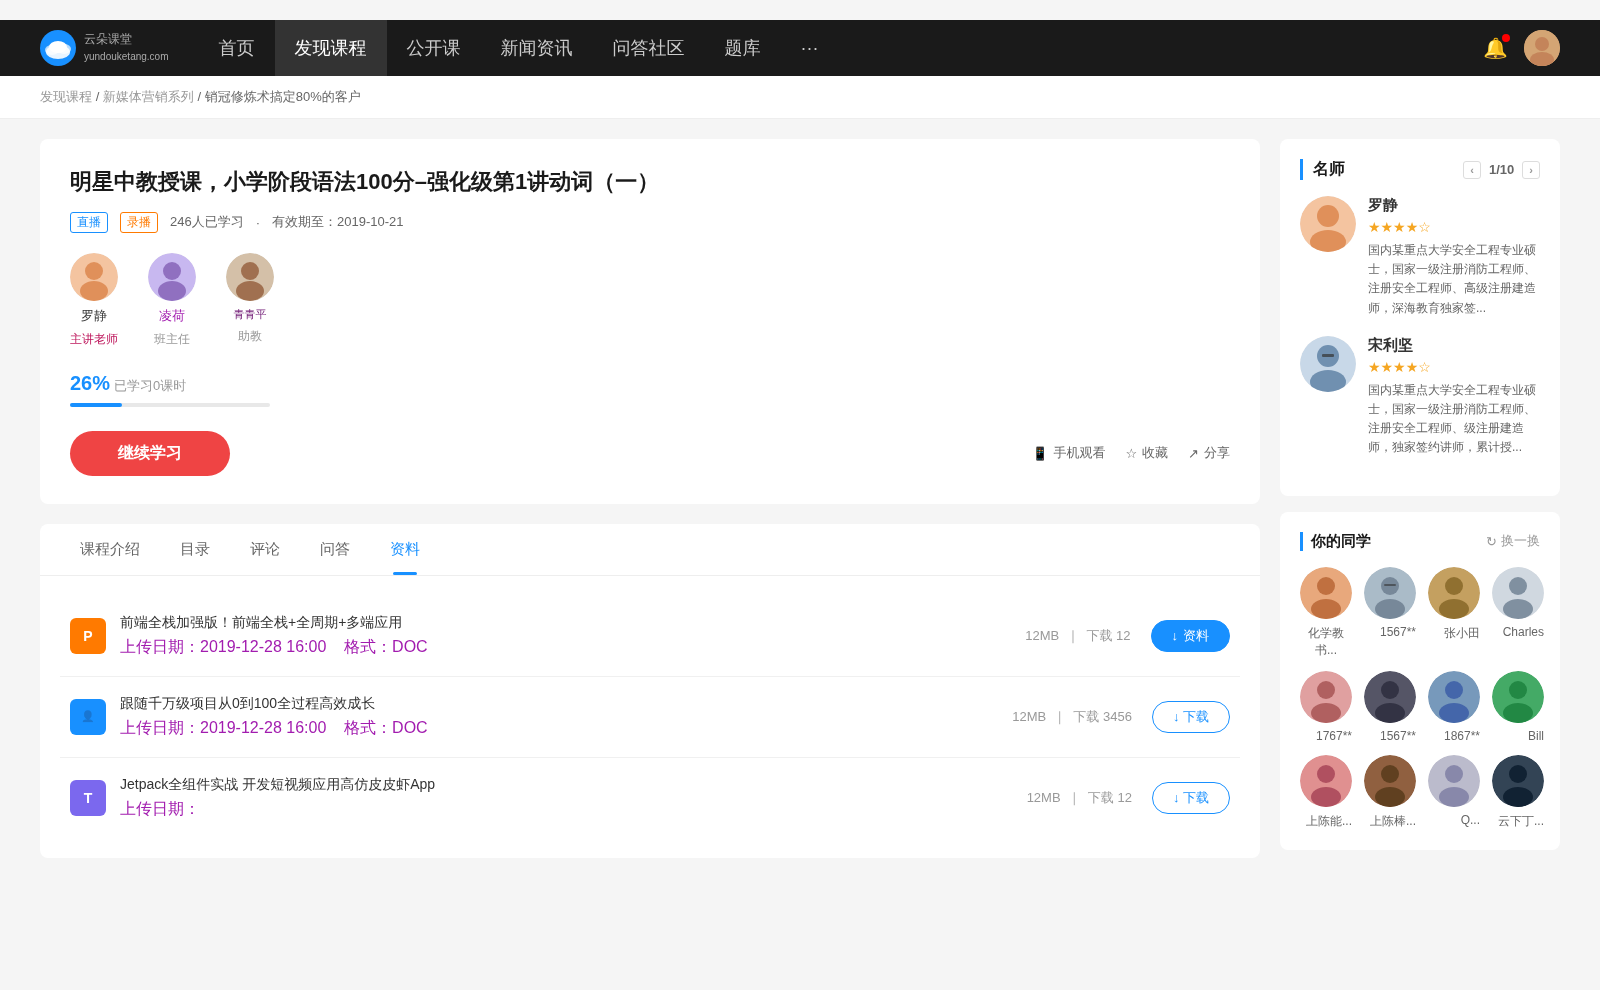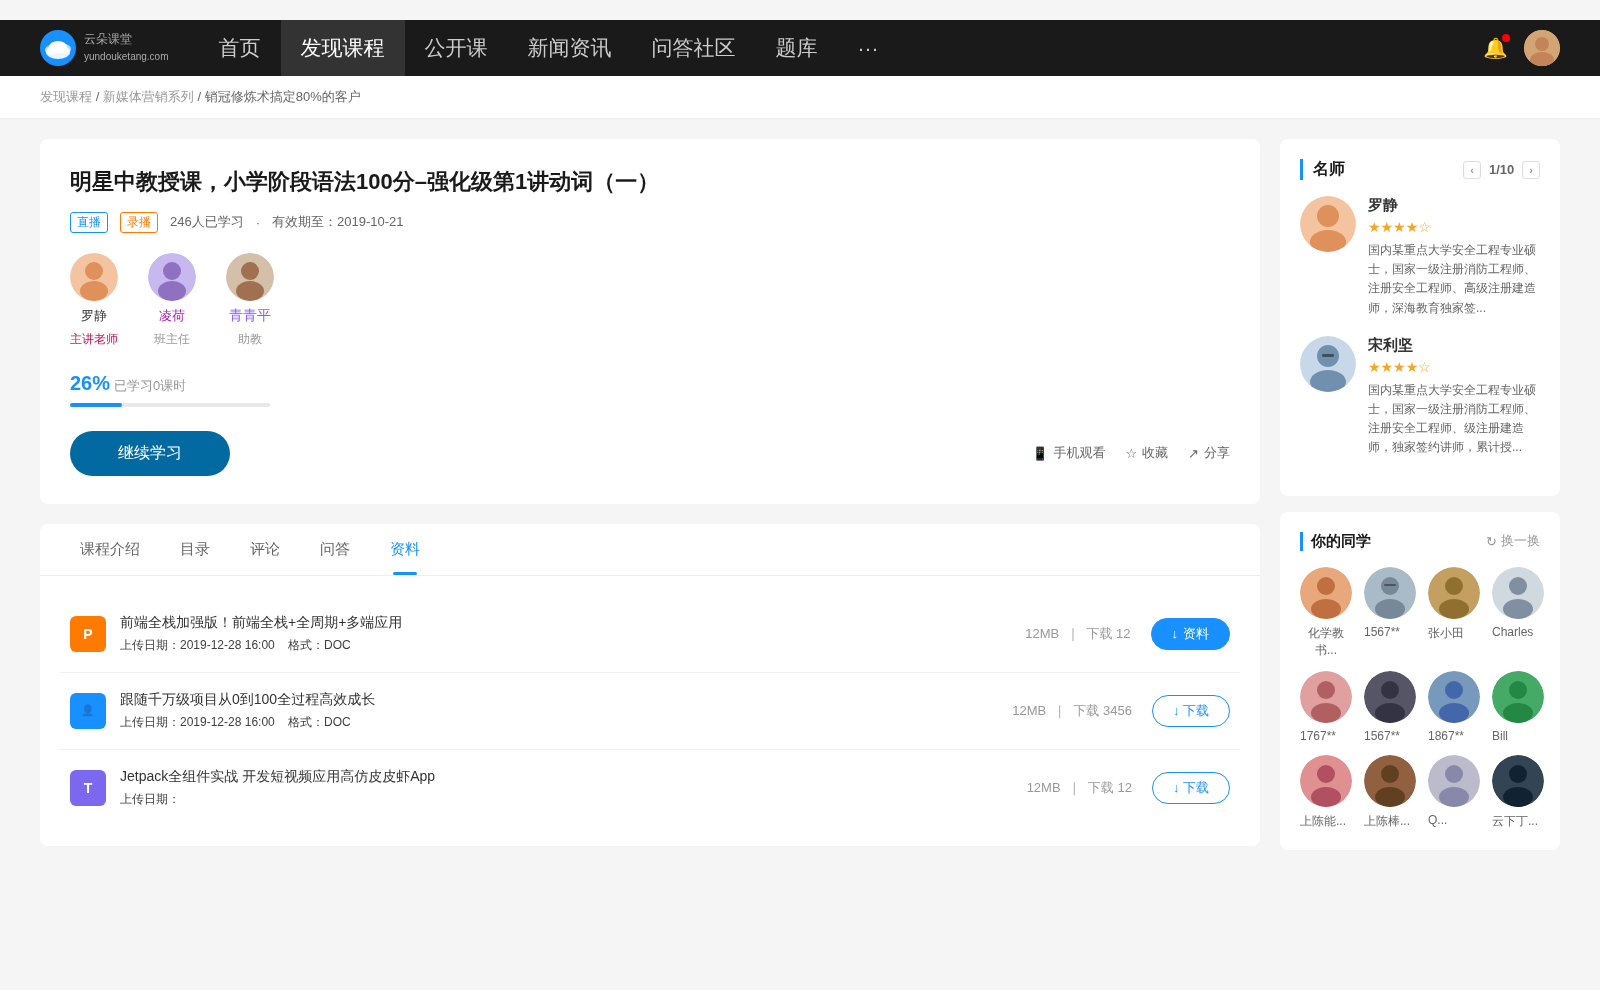--- a/index.html
+++ b/index.html
@@ -4,21 +4,21 @@
   <style>
     * { box-sizing: border-box; margin: 0; padding: 0; }
     body { font-family: -apple-system, BlinkMacSystemFont, 'PingFang SC', 'Microsoft YaHei', sans-serif; background: #f5f5f5; font-size: 14px; color: #333; }
 
     
     .navbar { background: #1a1a1a; height: 56px; display: flex; align-items: center; padding: 0 40px; margin-top: 20px; }
     .logo { display: flex; align-items: center; gap: 8px; margin-right: 30px; }
     .logo-icon { width: 36px; height: 36px; background: #1890ff; border-radius: 50%; display: flex; align-items: center; justify-content: center; color: white; font-size: 18px; font-weight: bold; }
     .logo-text { color: white; font-size: 13px; line-height: 1.2; }
     .nav-items { display: flex; gap: 0; flex: 1; }
-    .nav-item { color: #ccc; padding: 0 20px; height: 56px; display: flex; align-items: center; cursor: pointer; font-size: 21px; }
+    .nav-item { color: #ccc; padding: 0 20px; height: 56px; display: flex; align-items: center; cursor: pointer; font-size: 18px; }
     .nav-item.active { background: #333; color: white; }
     .nav-right { display: flex; align-items: center; gap: 16px; margin-left: auto; }
     .bell-icon { color: #ccc; font-size: 20px; position: relative; cursor: pointer; }
     .bell-dot { width: 8px; height: 8px; background: red; border-radius: 50%; position: absolute; top: -2px; right: -2px; }
     .avatar-nav { width: 36px; height: 36px; border-radius: 50%; background: #d4a574; overflow: hidden; display: flex; align-items: center; justify-content: center; }
     .avatar-nav svg { width: 36px; height: 36px; }
 
     
     .breadcrumb { background: white; padding: 12px 40px; font-size: 13px; color: #999; border-bottom: 1px solid #eee; }
     .breadcrumb a { color: #999; text-decoration: none; }
@@ -37,39 +37,39 @@
     .badge.orange { border-color: #ff7a00; color: #ff7a00; }
     .teachers { display: flex; gap: 30px; margin-bottom: 24px; }
     .teacher { display: flex; flex-direction: column; align-items: center; gap: 6px; }
     .teacher-avatar { width: 48px; height: 48px; border-radius: 50%; overflow: hidden; background: #f0f0f0; }
     .progress-section { margin-bottom: 24px; }
     .progress-pct { font-size: 20px; font-weight: bold; color: #1890ff; }
     .progress-label { font-size: 13px; color: #999; }
     .progress-bar-bg { width: 200px; height: 4px; background: #e8e8e8; border-radius: 2px; margin-top: 8px; }
     .progress-bar-fill { height: 4px; background: #1890ff; border-radius: 2px; }
     .action-row { display: flex; align-items: center; gap: 20px; }
-    .btn-primary { background: #0369a1; color: white; border: none; border-radius: 24px; padding: 12px 48px; font-size: 16px; cursor: pointer; font-weight: 400; }
+    .btn-primary { background: #ef4444; color: white; border: none; border-radius: 24px; padding: 12px 48px; font-size: 16px; cursor: pointer; font-weight: 700; }
     .action-links { display: flex; gap: 20px; margin-left: auto; }
     .action-link { display: flex; align-items: center; gap: 5px; color: #666; cursor: pointer; font-size: 13px; }
 
     
     .tabs-section { background: white; border-radius: 8px; }
     .tabs-header { display: flex; border-bottom: 1px solid #eee; padding: 0 20px; }
     .tab-item { padding: 16px 20px; cursor: pointer; font-size: 15px; color: #666; position: relative; }
     .tab-item.active { color: #1890ff; }
     .tab-item.active::after { content: ''; position: absolute; bottom: 0; left: 50%; transform: translateX(-50%); width: 24px; height: 3px; background: #1890ff; border-radius: 2px; }
     .tab-content { padding: 20px; }
 
     
     .resource-item { display: flex; align-items: center; padding: 18px 10px; border-bottom: 1px solid #f0f0f0; }
     .resource-item:last-child { border-bottom: none; }
     .resource-icon { width: 36px; height: 36px; border-radius: 6px; display: flex; align-items: center; justify-content: center; color: white; font-weight: bold; font-size: 14px; margin-right: 14px; flex-shrink: 0; }
     .resource-info { flex: 1; }
     .resource-name { font-size: 14px; color: #333; margin-bottom: 5px; font-weight: 500; }
-    .resource-meta { font-size: 12px; color: #404040; }
+    .resource-meta { font-size: 16px; color: #a21caf; }
     .resource-stats { color: #999; font-size: 13px; margin-right: 20px; white-space: nowrap; }
     .btn-download { border: 1px solid #1890ff; color: #1890ff; background: white; border-radius: 20px; padding: 6px 20px; cursor: pointer; font-size: 13px; display: flex; align-items: center; gap: 5px; }
     .btn-download.filled { background: #1890ff; color: white; }
 
     
     .sidebar-panel { background: white; border-radius: 8px; padding: 20px; margin-bottom: 16px; }
     .panel-title { font-size: 16px; font-weight: bold; color: #1a1a1a; border-left: 3px solid #1890ff; padding-left: 10px; margin-bottom: 16px; display: flex; align-items: center; justify-content: space-between; }
     .panel-nav { display: flex; align-items: center; gap: 8px; font-size: 13px; color: #999; }
     .panel-nav-btn { cursor: pointer; padding: 2px 6px; border: 1px solid #ddd; border-radius: 3px; font-size: 11px; }
     .panel-page { font-size: 13px; color: #666; }
@@ -79,21 +79,21 @@
     .teacher-card-avatar { width: 56px; height: 56px; border-radius: 50%; overflow: hidden; background: #f0f0f0; flex-shrink: 0; }
     .teacher-card-info { flex: 1; }
     .teacher-card-name { font-size: 15px; font-weight: bold; margin-bottom: 4px; }
     .stars { color: #f5a623; font-size: 14px; margin-bottom: 6px; }
     .teacher-card-desc { font-size: 12px; color: #666; line-height: 1.6; }
 
     
     .classmates-header { display: flex; align-items: center; justify-content: space-between; margin-bottom: 16px; }
     .refresh-btn { color: #999; font-size: 13px; cursor: pointer; display: flex; align-items: center; gap: 4px; }
     .classmates-grid { display: grid; grid-template-columns: repeat(4, 1fr); gap: 12px; }
-    .classmate { display: flex; flex-direction: column; align-items: flex-start; gap: 6px; }
+    .classmate { display: flex; flex-direction: column; align-items: flex-end; gap: 6px; }
     .classmate-avatar { width: 52px; height: 52px; border-radius: 50%; overflow: hidden; background: #f0f0f0; }
     .classmate-name { font-size: 12px; color: #666; text-align: center; }
   </style>
 </head>
 <body>
 
 <nav class="navbar">
   <div class="logo">
     <div class="logo-icon">
       <svg viewBox="0 0 36 36" width="36" height="36">
@@ -175,21 +175,21 @@
           <div style="font-size:12px;color:#999">班主任</div>
         </div>
         <div class="teacher">
           <div class="teacher-avatar">
             <svg viewBox="0 0 48 48" width="48" height="48">
               <circle cx="24" cy="24" r="24" fill="#d4c0a8"></circle>
               <circle cx="24" cy="18" r="9" fill="#a07050"></circle>
               <ellipse cx="24" cy="38" rx="14" ry="10" fill="#a07050"></ellipse>
             </svg>
           </div>
-          <div style="font-size:14px;color:#8b5cf6;font-weight:500">青青平</div>
+          <div style="font-size:11px;color:#701a75;font-weight:500">青青平</div>
           <div style="font-size:12px;color:#999">助教</div>
         </div>
       </div>
 
       <div class="progress-section">
         <span class="progress-pct">26%</span>
         <span class="progress-label">已学习0课时</span>
         <div class="progress-bar-bg">
           <div class="progress-bar-fill" style="width:26%"></div>
         </div>

